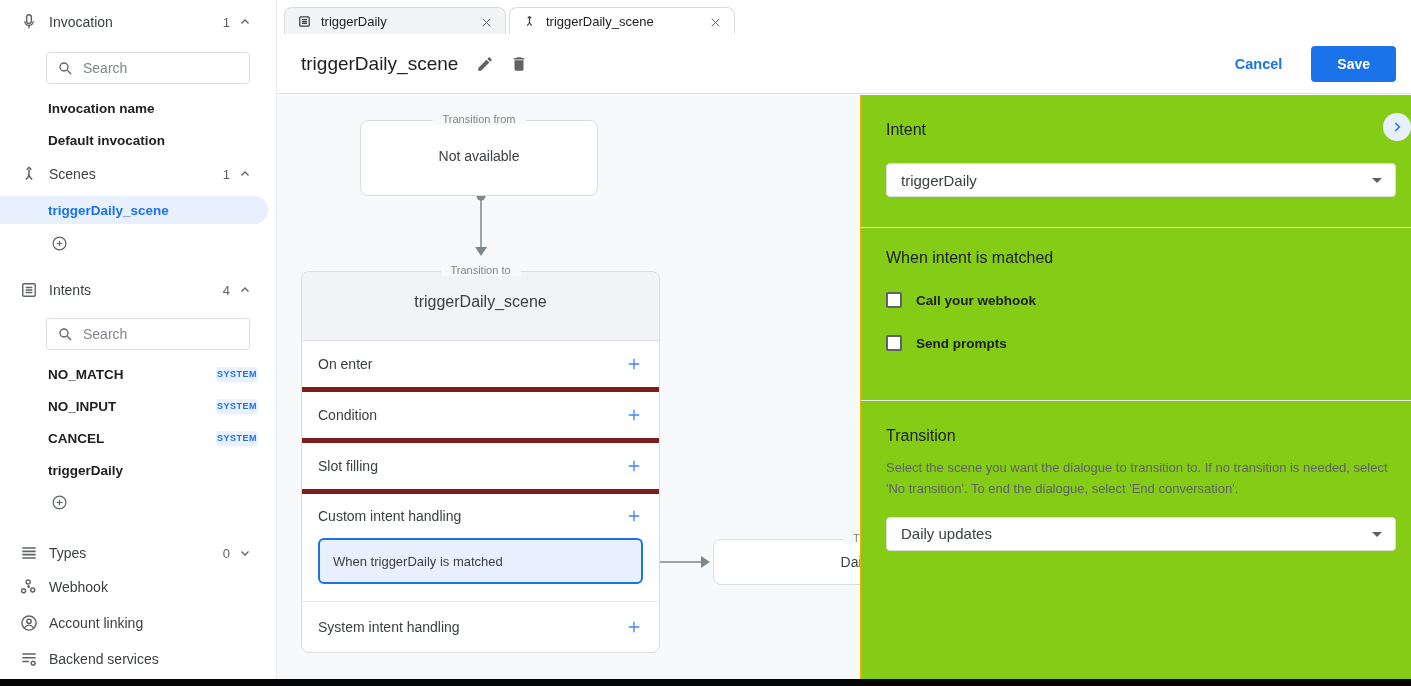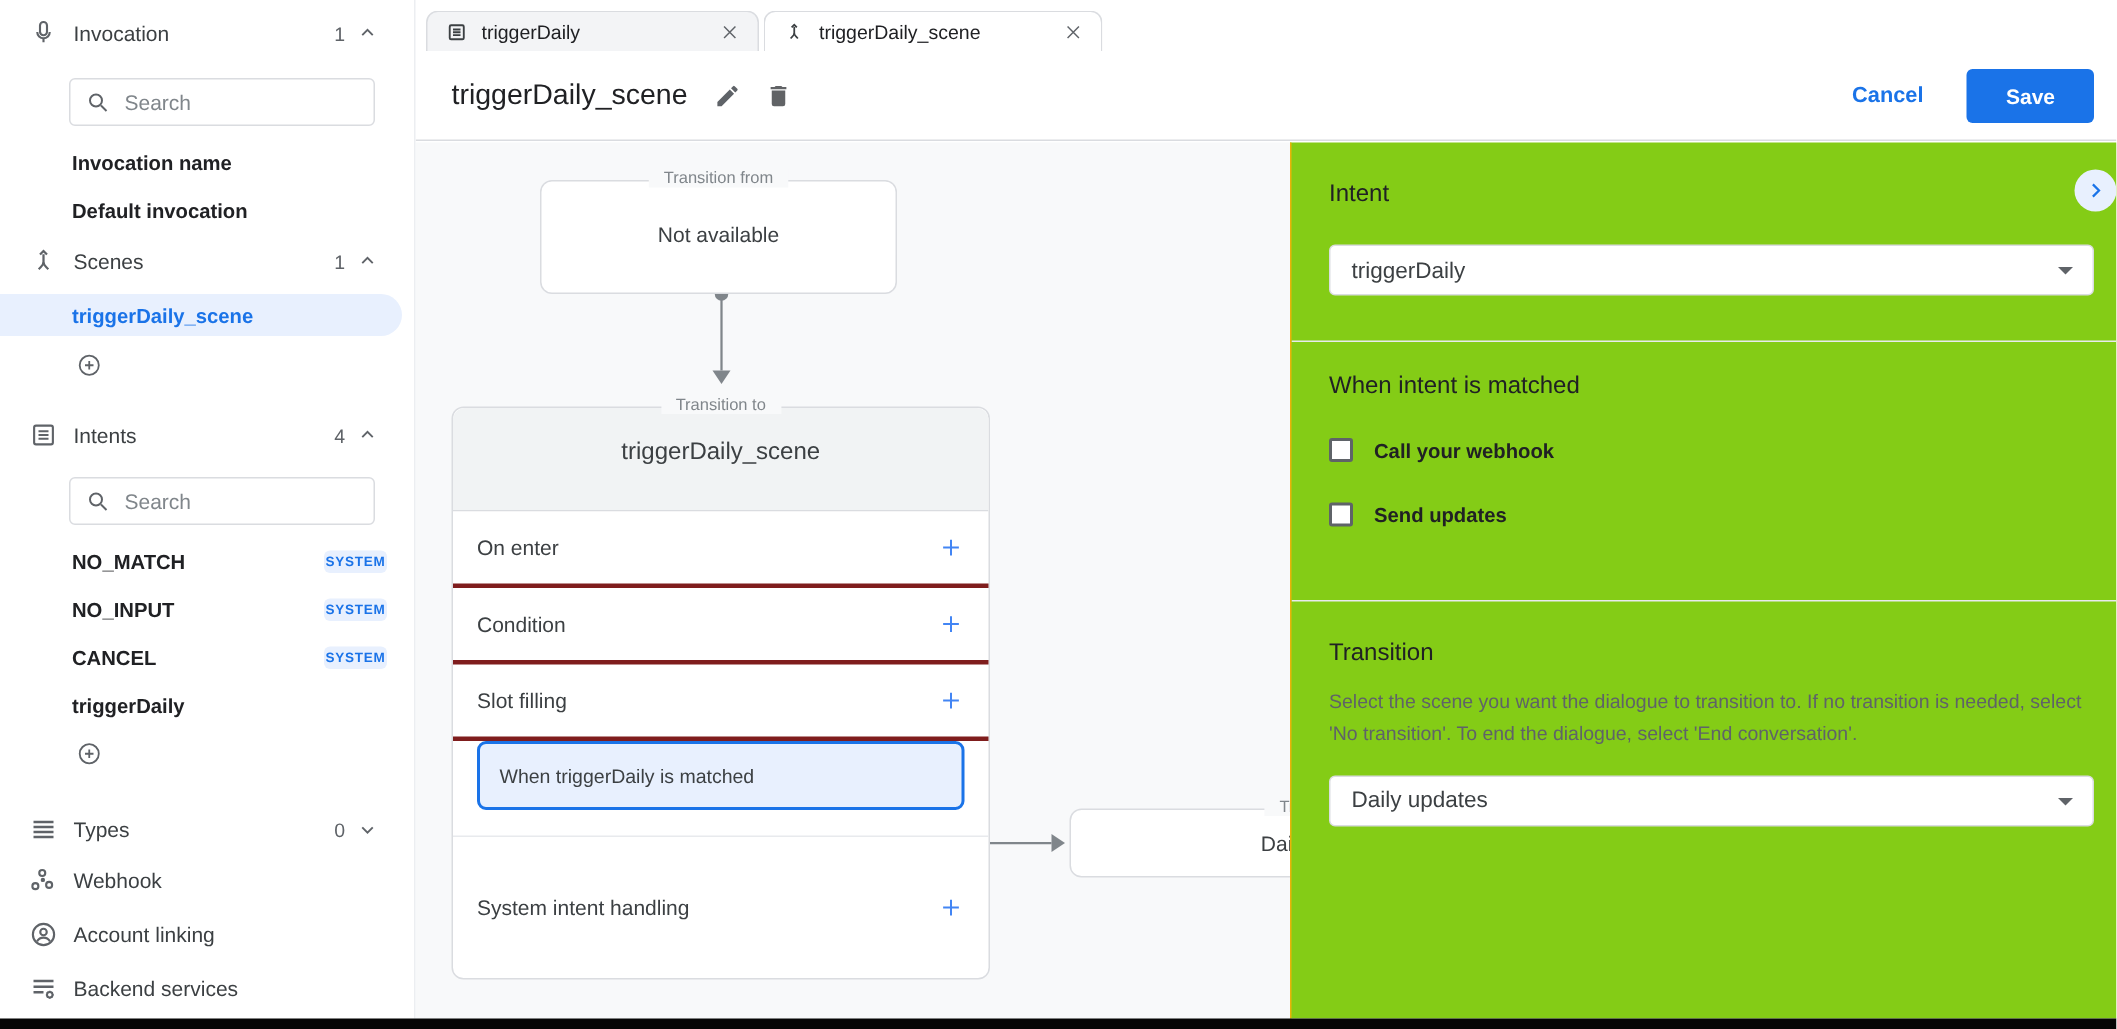--- a/index.html
+++ b/index.html
@@ -68,21 +68,21 @@
   .from-box .fb-content { text-align:center; padding-top:27px; font-size:14px; color:#3c4043; }
   .connectors { position:absolute; inset:0; pointer-events:none; }
 
   .scene-card { position:absolute; left:24px; top:176px; width:359px; height:382px; background:#fff;
                 border:1px solid #dadce0; border-radius:8px; display:flex; flex-direction:column; }
   .sc-header { height:69px; background:#f1f3f4; border-bottom:1px solid #dadce0; border-radius:8px 8px 0 0;
                text-align:center; padding-top:21px; }
   .sc-title { font-size:16px; color:#3c4043; }
   .sc-sub { font-size:11px; color:#80868b; margin-top:4px; }
   .card-row { height:51px; flex:none; display:flex; align-items:center; justify-content:space-between;
-              padding:0 16px; border-bottom:3px solid #7f1d1d; font-size:14px; color:#3c4043; }
+              padding:0 16px; border-bottom:5px solid #7f1d1d; font-size:14px; color:#3c4043; }
   .card-row:last-child { border-bottom:none; }
   .row-plus { width:18px; height:18px; color:#4285f4; cursor:pointer; flex:none; }
   .card-group { border-bottom:1px solid #e8eaed; flex:none; }
   .group-head { height:44px; display:flex; align-items:center; justify-content:space-between; padding:0 16px;
                 font-size:14px; color:#3c4043; }
   .handler-box { margin:0 16px 17px 16px; height:46px; background:#e8f0fe; border:2px solid #1a73e8;
                  border-radius:6px; display:flex; align-items:center; padding:0 13px; font-size:13px;
                  color:#3c4043; cursor:pointer; }
   .target-card { position:absolute; left:436px; top:444px; width:340px; height:46px; background:#fff;
                  border:1px solid #dadce0; border-radius:8px; }
@@ -365,20 +365,28 @@
         <div class="card-row">
           <span>Slot filling</span>
           <span class="row-plus">
             <svg viewBox="0 0 24 24" fill="none" stroke="currentColor" stroke-width="1.8">
                 <path d="M12 5v14M5 12h14"></path>
               </svg>
           </span>
         </div>
 
         <div class="card-group">
+          <div class="group-head">
+            <span>Custom intent handling</span>
+            <span class="row-plus">
+              <svg viewBox="0 0 24 24" fill="none" stroke="currentColor" stroke-width="1.8">
+                  <path d="M12 5v14M5 12h14"></path>
+                </svg>
+            </span>
+          </div>
           <div class="handler-box">
             <span>When triggerDaily is matched</span>
           </div>
         </div>
 
         <div class="card-row" style="flex:1;">
           <span>System intent handling</span>
           <span class="row-plus">
             <svg viewBox="0 0 24 24" fill="none" stroke="currentColor" stroke-width="1.8">
                 <path d="M12 5v14M5 12h14"></path>
@@ -411,21 +419,21 @@
         <div class="panel-div" style="margin:30px 0 0 -25px;"></div>
 
         <div class="panel-h1" style="margin-top:21px;">When intent is matched</div>
 
         <div class="cb-row" style="margin-top:25px;">
           <span class="cb-box"></span>
           <span class="cb-label">Call your webhook</span>
         </div>
         <div class="cb-row" style="margin-top:27px;">
           <span class="cb-box"></span>
-          <span class="cb-label">Send updates</span>
+          <span class="cb-label">Send prompts</span>
         </div>
 
         <div class="panel-div" style="margin:49px 0 0 -25px;"></div>
 
         <div class="panel-h1" style="margin-top:26px;">Transition</div>
         <p class="panel-desc">Select the scene you want the dialogue to transition to. If no transition is needed, select 'No transition'. To end the dialogue, select 'End conversation'.</p>
 
         <div class="dropdown" style="margin-top:17px;">
           <span>Daily updates</span>
           <span class="caret"></span>

